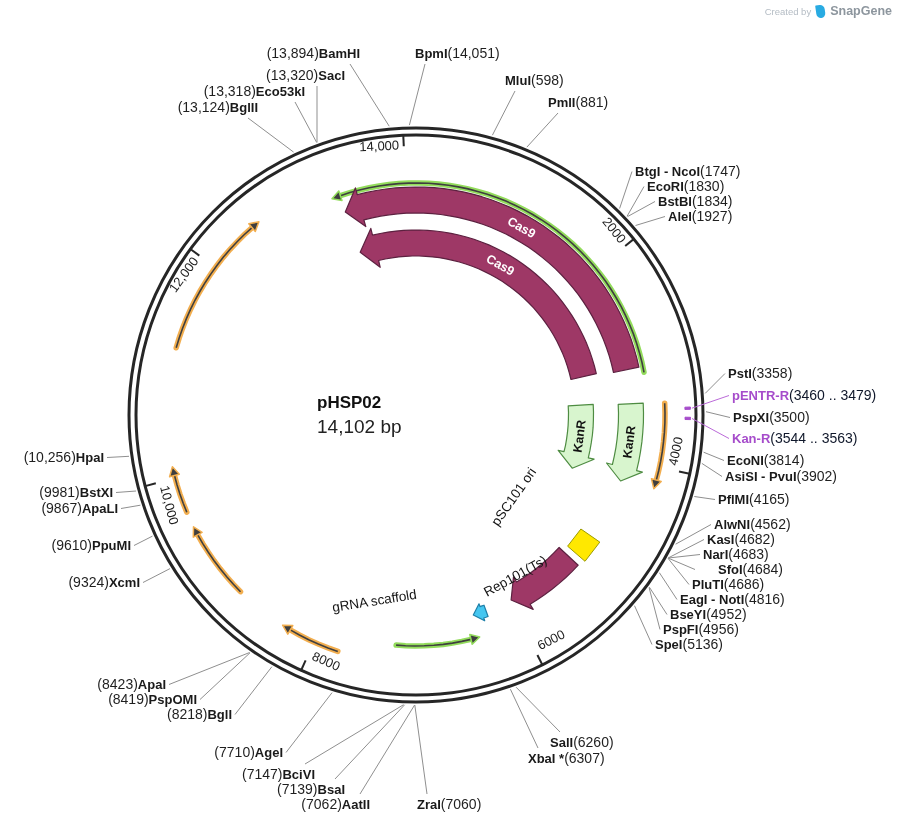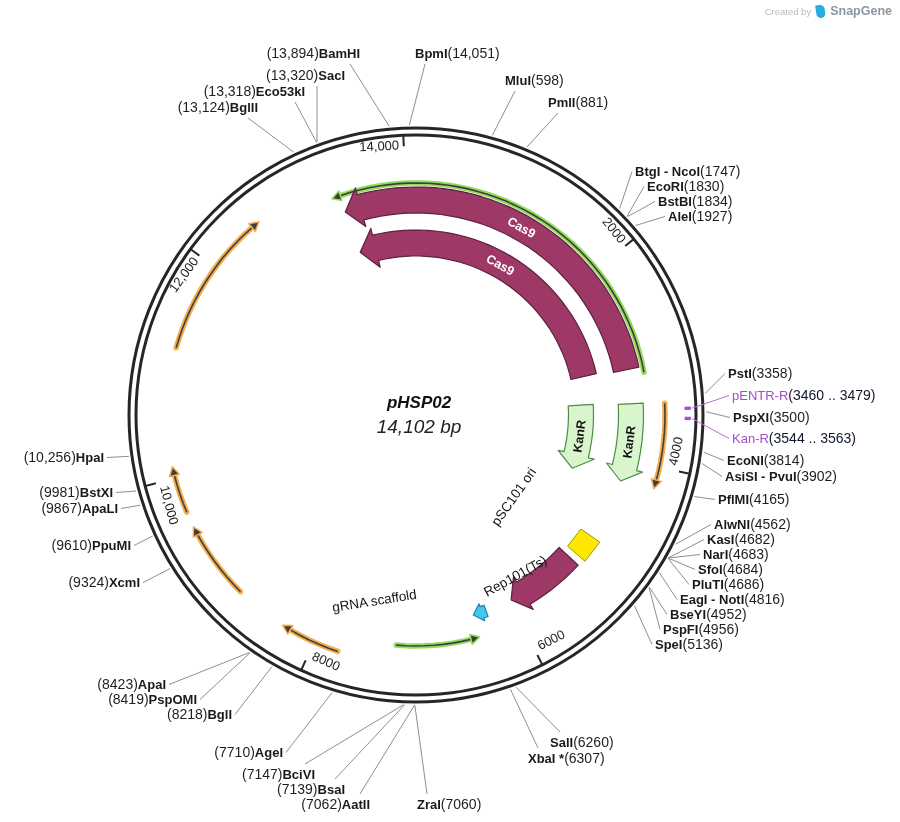--- a/index.html
+++ b/index.html
@@ -4,23 +4,23 @@
 <style>
   html,body{margin:0;padding:0;background:#fff;}
   .canvas{position:relative;width:900px;height:822px;background:#ffffff;overflow:hidden;
           font-family:"Liberation Sans",sans-serif;}
   svg{position:absolute;left:0;top:0;font-family:"Liberation Sans",sans-serif;}
   .site{position:absolute;white-space:nowrap;line-height:15px;color:#1a1a1a;}
   .site .nm{font-weight:700;font-size:13px;}
   .site .ps{font-size:14px;color:#1f1f1f;}
   .site span + span{margin-left:0;}
   .site.rt{text-align:right;}
-  .site.primer .nm{font-weight:400;font-size:13px;color:#a64ccb;}
+  .site.primer .nm{font-weight:700;font-size:13px;color:#a64ccb;}
   .site.primer .ps{color:#0f172a;}
-  .title-block{position:absolute;left:317px;top:393px;width:204px;text-align:center;font-style:italic;}
+  .title-block{position:absolute;left:317px;top:393px;width:204px;}
   .title{font-size:17px;font-weight:700;color:#111;}
   .subtitle{font-size:19px;color:#222;margin-top:3px;}
   .watermark{position:absolute;top:4px;right:8px;display:flex;align-items:center;gap:5px;}
   .wm-created{font-size:9.5px;color:#b4bcc4;}
   .wm-brand{font-size:12.5px;color:#8d969e;font-weight:600;}
   .wm-glyph{width:9px;height:13px;background:#29abe2;border-radius:1px 6px 6px 6px;transform:rotate(-8deg);}
 </style>
 </head>
 <body>
 
@@ -148,21 +148,21 @@
   <div class="site" style="left:728px;top:365px"><span class="nm">PstI</span><span class="ps">(3358)</span></div>
   <div class="site primer" style="left:732px;top:387px"><span class="nm">pENTR-R</span><span class="ps">(3460 .. 3479)</span></div>
   <div class="site" style="left:733px;top:409px"><span class="nm">PspXI</span><span class="ps">(3500)</span></div>
   <div class="site primer" style="left:732px;top:430px"><span class="nm">Kan-R</span><span class="ps">(3544 .. 3563)</span></div>
   <div class="site" style="left:727px;top:452px"><span class="nm">EcoNI</span><span class="ps">(3814)</span></div>
   <div class="site" style="left:725px;top:468px"><span class="nm">AsiSI - PvuI</span><span class="ps">(3902)</span></div>
   <div class="site" style="left:718px;top:491px"><span class="nm">PflMI</span><span class="ps">(4165)</span></div>
   <div class="site" style="left:714px;top:516px"><span class="nm">AlwNI</span><span class="ps">(4562)</span></div>
   <div class="site" style="left:707px;top:531px"><span class="nm">KasI</span><span class="ps">(4682)</span></div>
   <div class="site" style="left:703px;top:546px"><span class="nm">NarI</span><span class="ps">(4683)</span></div>
-  <div class="site" style="left:698px;top:561px"><span class="nm">SfoI</span><span class="ps">(4684)</span></div>
+  <div class="site" style="left:718px;top:561px"><span class="nm">SfoI</span><span class="ps">(4684)</span></div>
   <div class="site" style="left:692px;top:576px"><span class="nm">PluTI</span><span class="ps">(4686)</span></div>
   <div class="site" style="left:680px;top:591px"><span class="nm">EagI - NotI</span><span class="ps">(4816)</span></div>
   <div class="site" style="left:670px;top:606px"><span class="nm">BseYI</span><span class="ps">(4952)</span></div>
   <div class="site" style="left:663px;top:621px"><span class="nm">PspFI</span><span class="ps">(4956)</span></div>
   <div class="site" style="left:655px;top:636px"><span class="nm">SpeI</span><span class="ps">(5136)</span></div>
   <div class="site" style="left:550px;top:734px"><span class="nm">SalI</span><span class="ps">(6260)</span></div>
   <div class="site" style="left:528px;top:750px"><span class="nm">XbaI *</span><span class="ps">(6307)</span></div>
   <div class="site" style="left:417px;top:796px"><span class="nm">ZraI</span><span class="ps">(7060)</span></div>
   <div class="site rt" style="right:530px;top:796px"><span class="ps">(7062)</span><span class="nm">AatII</span></div>
   <div class="site rt" style="right:555px;top:781px"><span class="ps">(7139)</span><span class="nm">BsaI</span></div>

